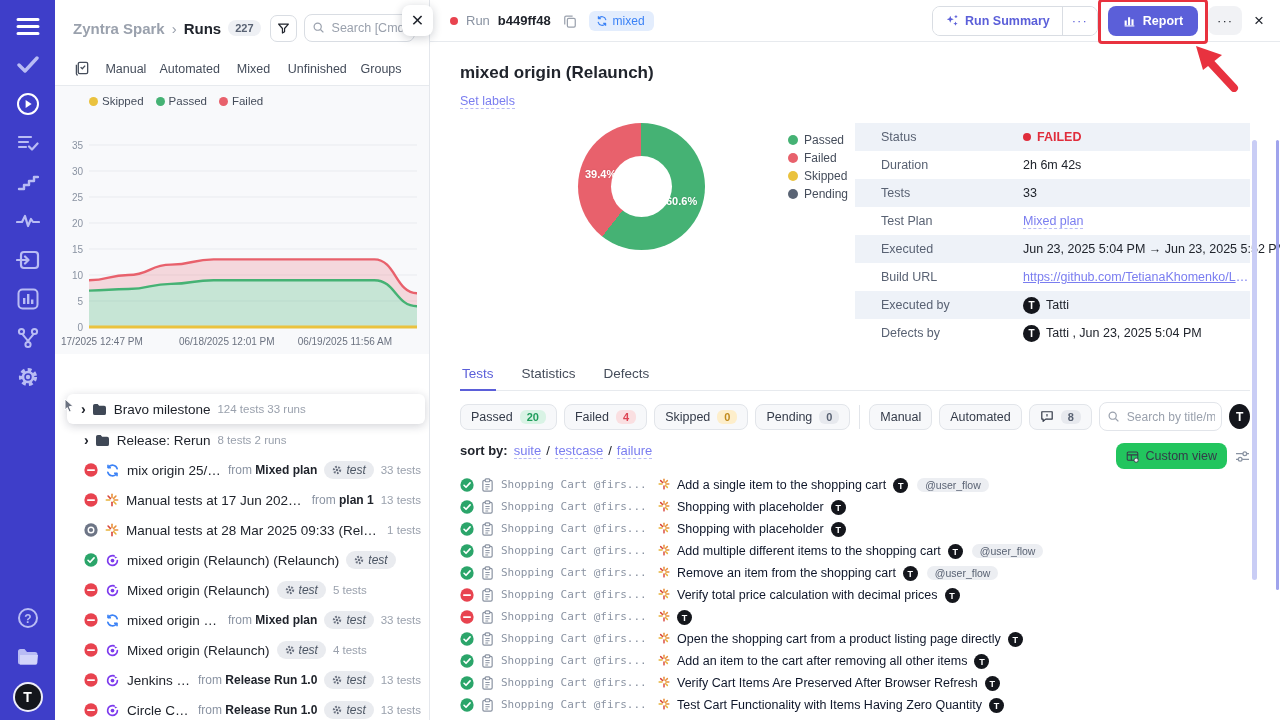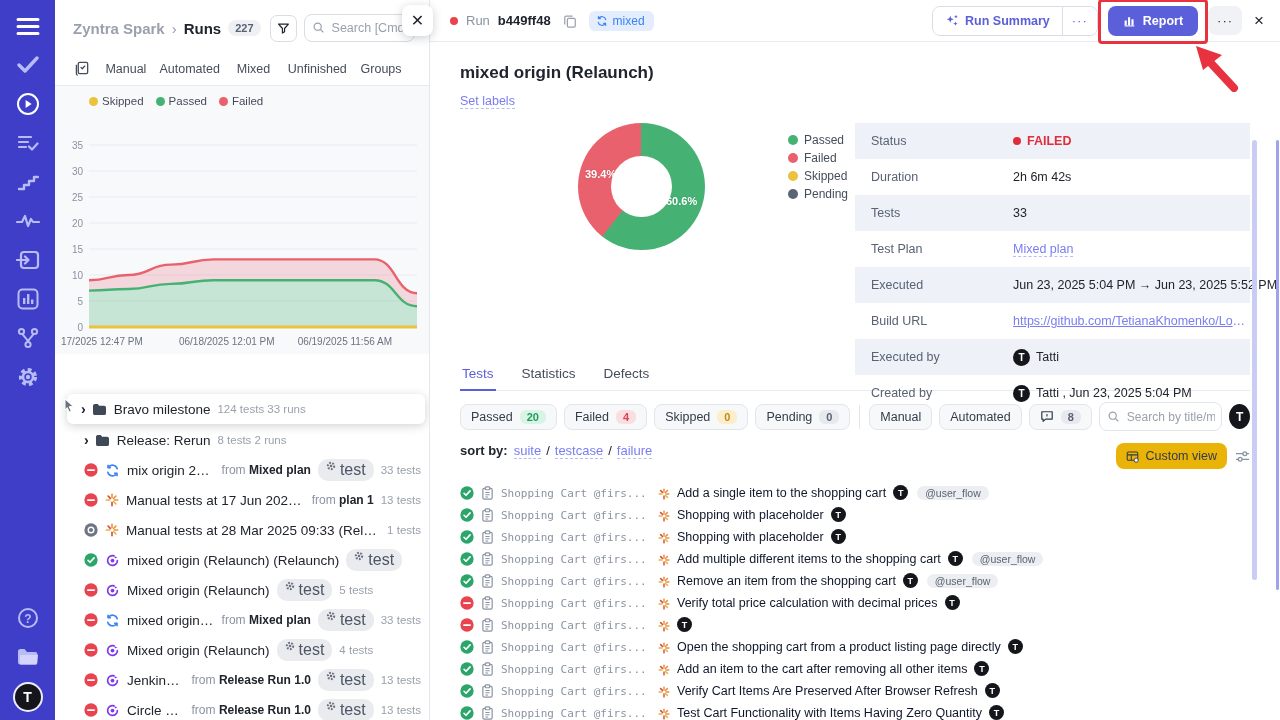--- a/index.html
+++ b/index.html
@@ -36,21 +36,21 @@
   .cl-item { display:flex; align-items:center; gap:4px; font-size:11.5px; color:#454d5b; }
   .cl-dot { width:9px; height:9px; border-radius:50%; }
 
   .run-list { flex:1; position:relative; padding-top:40px; background:#fff; overflow:hidden; }
   .run-row { display:flex; align-items:center; gap:7px; height:30px; padding:0 8px 0 29px; font-size:13.5px; color:#20242c; cursor:pointer; white-space:nowrap; }
   .run-row .rr-chevron { color:#20242c; font-weight:bold; font-size:14px; margin-right:-1px; }
   .run-row .rr-ic { display:flex; align-items:center; }
   .rr-name { overflow:hidden; text-overflow:ellipsis; }
   .rr-from { color:#8a93a2; font-size:12px; }
   .rr-from b { color:#20242c; font-size:12px; }
-  .rr-badge { background:#e9ebef; border-radius:10px; padding:2px 8px; font-size:16px; color:#4b5563; display:flex; align-items:flex-start; gap:4px; flex-shrink:0; }
+  .rr-badge { background:#e9ebef; border-radius:10px; padding:2px 8px; font-size:12px; color:#4b5563; display:flex; align-items:center; gap:4px; flex-shrink:0;font-style:italic; }
   .rr-meta { color:#9aa1ad; font-size:11.5px; flex-shrink:0; }
   .run-row.pinned { background:#fff; box-shadow:0 2px 10px rgba(25,32,55,.2); border-radius:6px; margin:0 4px 1px 12px; padding-left:14px; position:relative; z-index:2; }
   .mouse-cursor { position:absolute; left:8px; top:44px; z-index:3; }
 
   
   .right-panel { flex:1; position:relative; background:#fff; min-width:0; }
   .rp-header { height:42px; border-bottom:1px solid #e7eaee; display:flex; align-items:center; padding:0 16px 0 20px; gap:8px; }
   .run-dot { width:8px; height:8px; border-radius:50%; background:#e8434f; }
   .run-label { color:#8a93a2; font-size:13px; }
   .run-id { font-weight:bold; font-size:13px; }
@@ -75,21 +75,21 @@
   .donut { position:absolute; left:118px; top:2px; width:127px; height:127px; border-radius:50%; }
   .donut-hole { position:absolute; left:33px; top:33px; width:61px; height:61px; background:#fff; border-radius:50%; }
   .donut-lbl { position:absolute; color:#fff; font-size:11px; font-weight:bold; text-shadow:0 0 2px rgba(0,0,0,.15); }
   .donut-lbl.failed { left:7px; top:45px; }
   .donut-lbl.passed { left:88px; top:72px; }
   .pie-legend { position:absolute; left:328px; top:12px; display:flex; flex-direction:column; gap:4px; }
   .pl-item { display:flex; align-items:center; gap:6px; font-size:12px; color:#454d5b; }
   .pl-dot { width:10px; height:10px; border-radius:50%; }
 
   .details { position:absolute; left:395px; top:2px; right:0; }
-  .d-row { display:grid; grid-template-columns:142px 1fr; align-items:center; height:36px; padding:0 0 0 16px; font-size:12.5px; }
+  .d-row { display:grid; grid-template-columns:142px 1fr; align-items:center; height:28px; padding:0 0 0 26px; font-size:12.5px; }
   .d-row:nth-child(odd) { background:#eef2f8; }
   .d-label { color:#596273; }
   .d-value { color:#20242c; font-weight:500; display:flex; align-items:center; gap:6px; min-width:0; white-space:nowrap; }
   .d-status { color:#e02d3c; font-weight:bold; display:flex; align-items:center; gap:6px; }
   .d-status .dot { width:8px; height:8px; border-radius:50%; background:#e02d3c; }
   .d-link { color:#7a7df0; border-bottom:1px dashed #b9bbf5; cursor:pointer; }
   .d-url { color:#7a7df0; text-decoration:underline; overflow:hidden; text-overflow:ellipsis; cursor:pointer; max-width:340px; }
   .mini-avatar { width:17px; height:17px; border-radius:50%; background:#14161c; color:#fff; font-size:10px; font-weight:bold; display:inline-flex; align-items:center; justify-content:center; flex-shrink:0; }
 
   .rp-tabs { display:flex; gap:24px; border-bottom:1px solid #e7eaee; margin-top:6px; }
@@ -107,24 +107,24 @@
   .f-search { position:relative; width:148px; }
   .f-search input { width:100%; height:29px; border:1px solid #e2e5ea; border-radius:8px; padding:0 6px 0 27px; font-size:12px; outline:none; font-family:inherit; }
   .f-search input::placeholder { color:#9aa1ad; }
   .f-avatar { width:25px; height:25px; border-radius:50%; background:#14161c; color:#fff; font-size:12px; font-weight:bold; display:flex; align-items:center; justify-content:center; cursor:pointer; }
 
   .sort-row { display:flex; align-items:flex-start; margin-top:12px; font-size:13px; }
   .sort-prefix { font-weight:bold; margin-right:6px; }
   .sort-link { color:#7a7df0; border-bottom:1px dashed #b9bbf5; cursor:pointer; }
   .sort-sep { margin:0 5px; color:#20242c; }
   .custom-view { margin-left:auto; display:flex; align-items:center; gap:8px; }
-  .cv-btn { display:flex; align-items:center; gap:6px; background:#eab308; border:none; border-radius:8px; padding:6px 10px; font-size:12.5px; color:#343b49; cursor:pointer; font-family:inherit; }
+  .cv-btn { display:flex; align-items:center; gap:6px; background:#22c55e; border:none; border-radius:8px; padding:6px 10px; font-size:12.5px; color:#343b49; cursor:pointer; font-family:inherit; }
 
   .test-list { margin-top:9px; }
-  .t-row { display:flex; align-items:flex-end; gap:7px; height:22px; white-space:nowrap; cursor:pointer; }
+  .t-row { display:flex; align-items:flex-start; gap:7px; height:22px; white-space:nowrap; cursor:pointer; }
   .t-suite { font-family:"DejaVu Sans Mono",monospace; font-size:11px; color:#8a93a2; width:150px; overflow:hidden; flex-shrink:0; }
   .t-title { font-size:12.5px; color:#0f172a; }
   .t-tag { background:#eceef2; border-radius:9px; padding:1px 8px; font-size:10.5px; color:#596273; margin-left:2px; }
   .t-av { width:15px; height:15px; border-radius:50%; background:#14161c; color:#fff; font-size:9px; font-weight:bold; display:inline-flex; align-items:center; justify-content:center; flex-shrink:0; }
 
   .vscroll { position:absolute; right:23px; top:140px; width:5px; height:440px; background:#c9cdf5; border-radius:3px; cursor:pointer; }
   .edge-scroll { position:absolute; right:1px; top:140px; width:3px; height:450px; background:#9fa3ec; border-radius:2px; cursor:pointer; }
 </style>
 </head>
 <body>
@@ -655,21 +655,21 @@
               </span>
             </div>
             <div class="d-row">
               <span class="d-label">Executed by</span>
               <span class="d-value">
                 <span class="mini-avatar">T</span>
                 <span>Tatti</span>
               </span>
             </div>
             <div class="d-row">
-              <span class="d-label">Created by</span>
+              <span class="d-label">Defects by</span>
               <span class="d-value">
                 <span class="mini-avatar">T</span>
                 <span>Tatti , Jun 23, 2025 5:04 PM</span>
               </span>
             </div>
           </div>
       </div>
 
       <nav class="rp-tabs" id="rp-tabs">
           <span class="rp-tab active">Tests</span>

